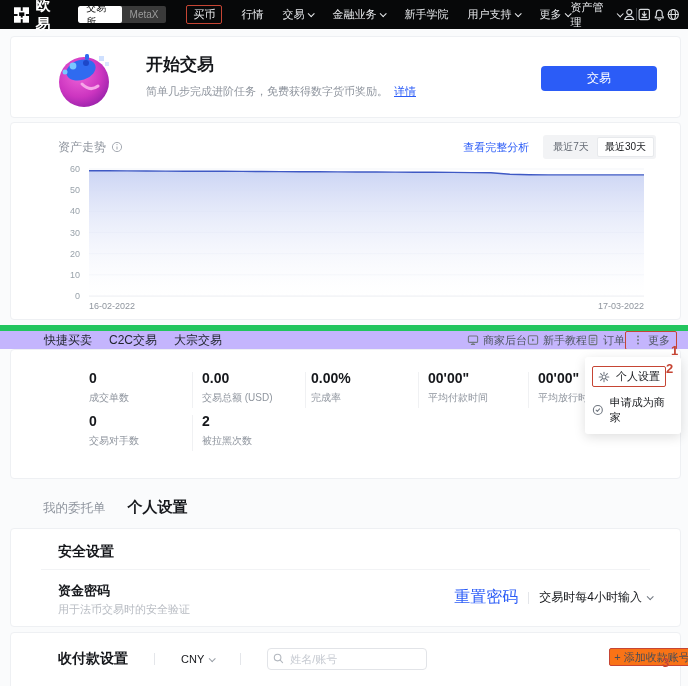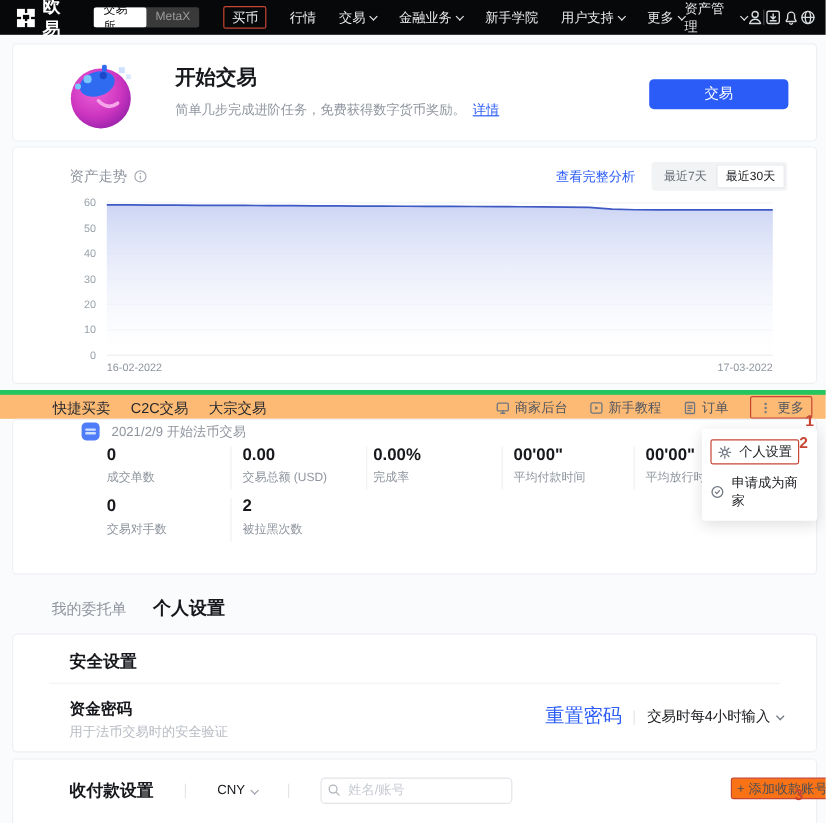--- a/index.html
+++ b/index.html
@@ -47,25 +47,25 @@
   .chart-head { display:flex; align-items:center; padding:12px 24px 0 47px; }
   .chart-title { font-size:12px; color:#8f959e; display:flex; align-items:center; gap:5px; }
   .chart-right { margin-left:auto; display:flex; align-items:center; gap:14px; }
   .analysis-link { font-size:11px; color:#2b5cf7; cursor:pointer; }
   .range-toggle { display:flex; background:#f2f3f5; border-radius:3px; padding:2px; }
   .range-seg { font-size:10px; color:#646a73; padding:3px 8px; border-radius:2px; cursor:pointer; white-space:nowrap; }
   .range-seg.active { background:#fff; color:#16181c; border:1px solid #e7e9ec; padding:2px 7px; }
   #asset-chart { position:absolute; left:44px; top:36px; }
 
   
-  .tabbar { position:absolute; top:325px; left:0; width:691px; height:24px; background:#fdba74;
-            border-top:4px solid #22c55e; display:flex; align-items:flex-end; padding:0 14px 0 44px; }
+  .tabbar { position:absolute; top:325px; left:0; width:691px; height:24px; background:#c4b5fd;
+            border-top:6px solid #22c55e; display:flex; align-items:center; padding:0 14px 0 44px; }
   .tabbar-left { display:flex; gap:17px; }
   .tb-tab { font-size:12px; color:#1f242b; cursor:pointer; white-space:nowrap; }
-  .tabbar-right { margin-left:auto; display:flex; align-items:center; gap:18px; }
+  .tabbar-right { margin-left:auto; display:flex; align-items:center; }
   .tb-action { font-size:11px; color:#4e5560; display:flex; align-items:center; gap:4px; cursor:pointer; white-space:nowrap; }
   .tb-ic { width:12px; height:12px; display:block; }
   .tb-more-box { display:flex; align-items:center; gap:4px; padding:1px 6px; }
 
   
   .card-stats { top:349px; height:130px; }
   .since-row { position:absolute; left:57px; top:2px; display:flex; align-items:center; gap:10px; }
   .merchant-avatar { width:15px; height:15px; border-radius:4px; background:#4f7df9; position:relative; }
   .merchant-avatar::after { content:""; position:absolute; left:3px; top:5px; width:9px; height:2px;
                             background:#cfe0ff; border-radius:1px; box-shadow:0 3px 0 #cfe0ff; }
@@ -300,24 +300,20 @@
             <circle cx="6" cy="6" r="1" fill="#707780"></circle>
             <circle cx="6" cy="9.4" r="1" fill="#707780"></circle>
         </svg>
         <span>更多</span>
       </span>
     </div>
   </div>
   <span class="red-num" style="left:671px; top:343px;">1</span>
 
   <div class="card card-stats">
-    <div class="since-row">
-      <span class="merchant-avatar"></span>
-      <span class="since-text">2021/2/9 开始法币交易</span>
-    </div>
     <div class="stat-col" style="left:78px; top:20px;">
       <div class="stat-val">0</div>
       <div class="stat-lab">成交单数</div>
     </div>
     <div class="stat-col" style="left:191px; top:20px;">
       <div class="stat-val">0.00</div>
       <div class="stat-lab">交易总额 (USD)</div>
     </div>
     <div class="stat-col" style="left:300px; top:20px;">
       <div class="stat-val">0.00%</div>

